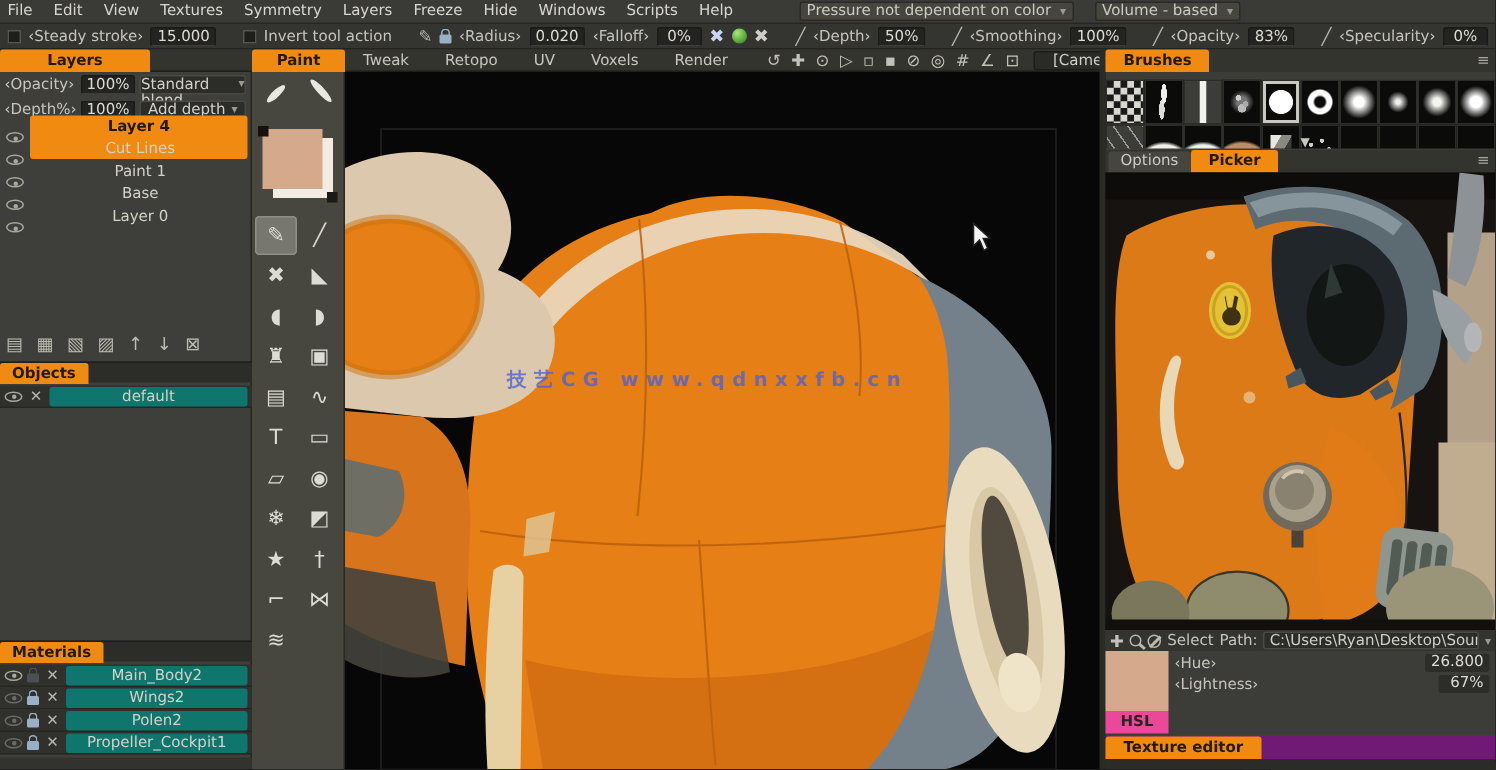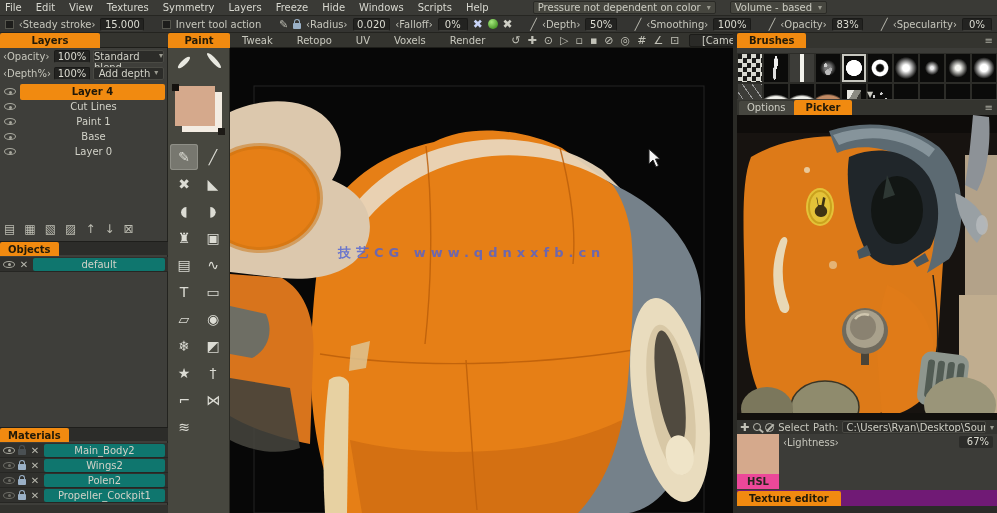--- a/index.html
+++ b/index.html
@@ -51,21 +51,21 @@
   .prow { display:flex; align-items:center; gap:3px; padding:2px 3px; }
   .dd { background:#2c2c29; border:1px solid #4a4a44; border-radius:2px; height:13px;
     flex:1; display:flex; align-items:flex-start; justify-content:center; gap:4px; color:#d2d2c8;}
   .dd .caret { font-size:8px; color:#9a9a90; }
   .layerlist { margin-top:2px; }
   .lrow { display:flex; align-items:center; height:15px; }
   .eyecell { width:20px; display:flex; justify-content:center; }
   .eye { position:relative; width:12px; height:7px; border:1px solid #a8a89e; border-radius:50%; }
   .eye::after { content:""; position:absolute; left:4px; top:1.5px; width:3px; height:3px;
     border-radius:50%; background:#a8a89e; }
-  .lname { flex:1; text-align:center; color:#d2d2c8; height:16px; line-height:15px; }
+  .lname { flex:1; text-align:center; color:#d2d2c8; height:29px; line-height:15px; }
   .lrow.sel .lname { background:#f18a10; color:#20180a; font-weight:bold; border-radius:2px; margin-right:2px;}
   .layertools { position:absolute; left:4px; top:174px; display:flex; gap:9px;
     color:#bdbdb2; font-size:12px; }
   .sectab { position:absolute; left:0; width:168px; height:14px; background:#2c2c29;
     border-top:1px solid #1e1e1b; }
   .sectab .otab { position:absolute; left:0; top:0; height:14px; padding:0 8px; }
   .itemrow { display:flex; align-items:center; height:15px; gap:3px; padding:0 3px;
     background:#30302d; border-bottom:1px solid #262623; }
   .itemrow .x { color:#b9b9af; font-weight:bold; font-size:10px; width:12px; text-align:center;}
   .iname { flex:1; text-align:center; background:#0f766e; height:13px; line-height:13px;
@@ -534,20 +534,24 @@
         <span class="pathfld">C:\Users\Ryan\Desktop\Sour</span>
         <span class="caret" style="font-size:8px;color:#9a9a90">▾</span>
       </div>
       <div class="hslblock">
         <div class="hsl-left">
           <div class="hsl-swatch"></div>
           <div class="hsl-btn">HSL</div>
         </div>
         <div class="hsl-rows">
           <div class="hslrow">
+            <span class="lbl">‹Hue›</span>
+            <span class="hslval">26.800</span>
+          </div>
+          <div class="hslrow">
             <span class="lbl">‹Lightness›</span>
             <span class="hslval">67%</span>
           </div>
         </div>
       </div>
     </div>
 
     <div id="texedit-row">
       <span class="otab">Texture editor</span>
     </div>

